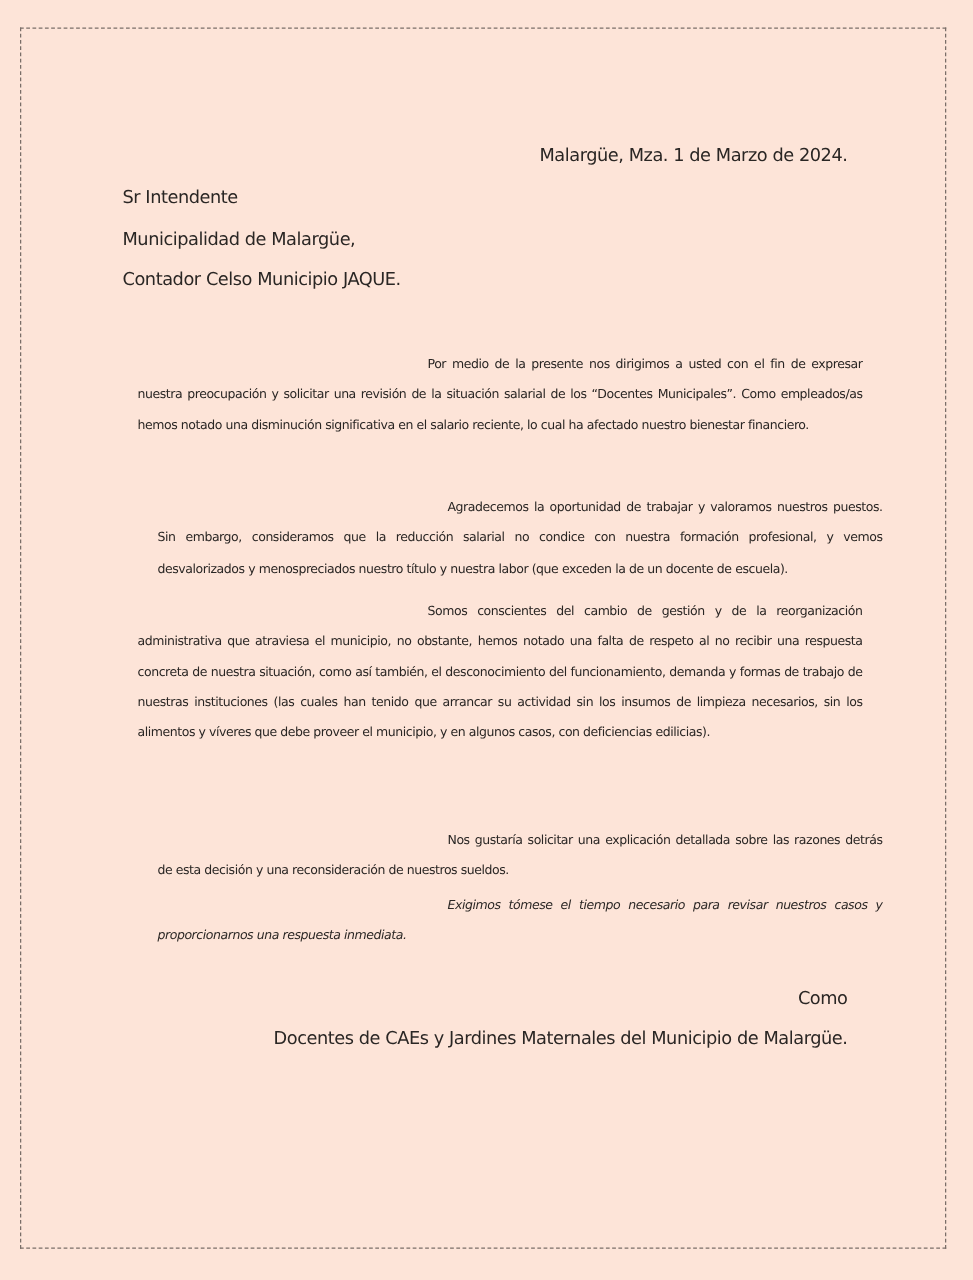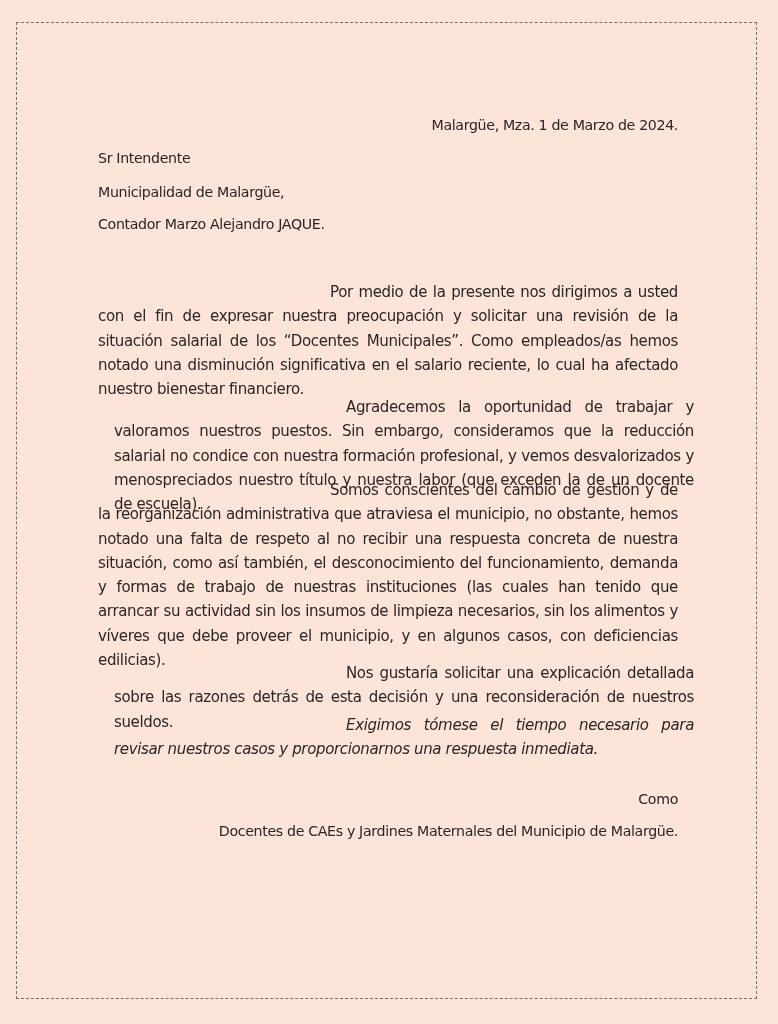--- a/index.html
+++ b/index.html
@@ -35,39 +35,39 @@
   .line {
     position: absolute;
     white-space: nowrap;
   }
   .right {
     right: 0;
     text-align: right;
   }
   .para {
     position: absolute;
-    left: 0;
+    left: 12px;
     width: 580px;
     line-height: 24.3px;
     text-align: justify;
     text-indent: 232px;
-    font-size: 15px;
+    font-size: 10px;
   }
 </style>
 </head>
 <body>
 
 <div class="frame"></div>
 
 <div class="doc">
   <div class="line right" style="top:117px;">Malargüe, Mza. 1 de Marzo de 2024.</div>
 
   <div class="line" style="left:0; top:150px;">Sr Intendente</div>
   <div class="line" style="left:0; top:184px;">Municipalidad de Malargüe,</div>
-  <div class="line" style="left:0; top:216px;">Contador Marzo Alejandro JAQUE.</div>
+  <div class="line" style="left:0; top:216px;">Contador Celso Municipio JAQUE.</div>
 
   <p class="para" style="top:280px; margin:0;">Por medio de la presente nos dirigimos a usted con el fin de expresar nuestra preocupación y solicitar una revisión de la situación salarial de los “Docentes Municipales”. Como empleados/as hemos notado una disminución significativa en el salario reciente, lo cual ha afectado nuestro bienestar financiero.</p>
   <p class="para" style="top:379px; margin:16px;">Agradecemos la oportunidad de trabajar y valoramos nuestros puestos. Sin embargo, consideramos que la reducción salarial no condice con nuestra formación profesional, y vemos desvalorizados y menospreciados nuestro título y nuestra labor (que exceden la de un docente de escuela).</p>
   <p class="para" style="top:478px; margin:0;">Somos conscientes del cambio de gestión y de la reorganización administrativa que atraviesa el municipio, no obstante, hemos notado una falta de respeto al no recibir una respuesta concreta de nuestra situación, como así también, el desconocimiento del funcionamiento, demanda y formas de trabajo de nuestras instituciones (las cuales han tenido que arrancar su actividad sin los insumos de limpieza necesarios, sin los alimentos y víveres que debe proveer el municipio, y en algunos casos, con deficiencias edilicias).</p>
   <p class="para" style="top:645px; margin:16px;">Nos gustaría solicitar una explicación detallada sobre las razones detrás de esta decisión y una reconsideración de nuestros sueldos.</p>
   <p class="para" style="top:697px; margin:16px;font-style:italic;">Exigimos tómese el tiempo necesario para revisar nuestros casos y proporcionarnos una respuesta inmediata.</p>
 
   <div class="line right" style="top:791px;">Como</div>
   <div class="line right" style="top:823px;">Docentes de CAEs y Jardines Maternales del Municipio de Malargüe.</div>
 </div>

